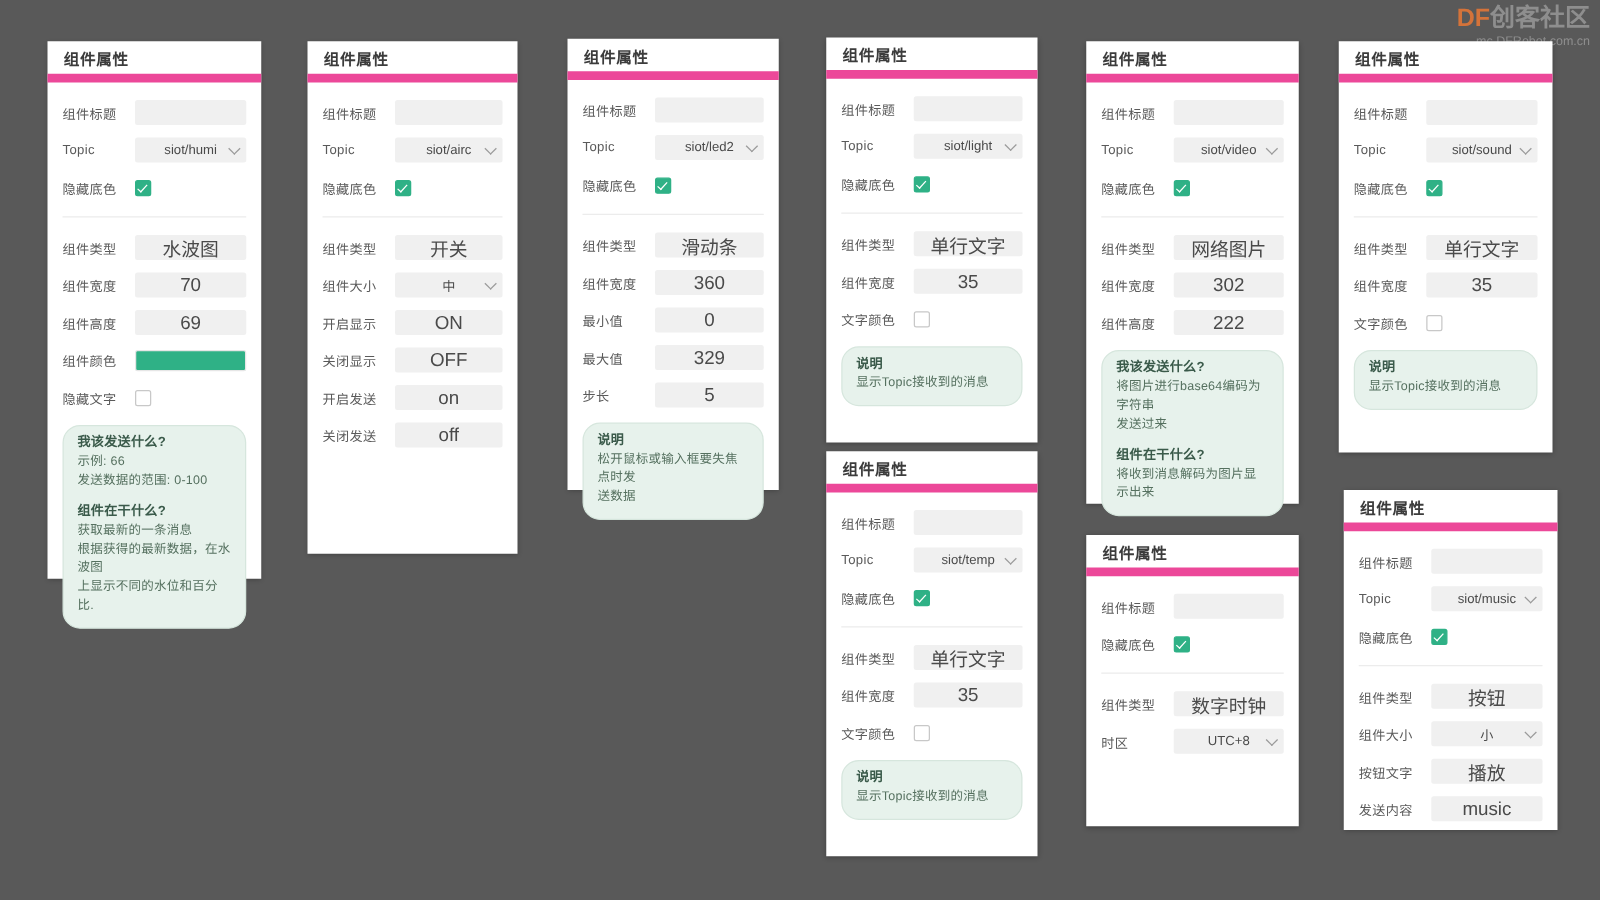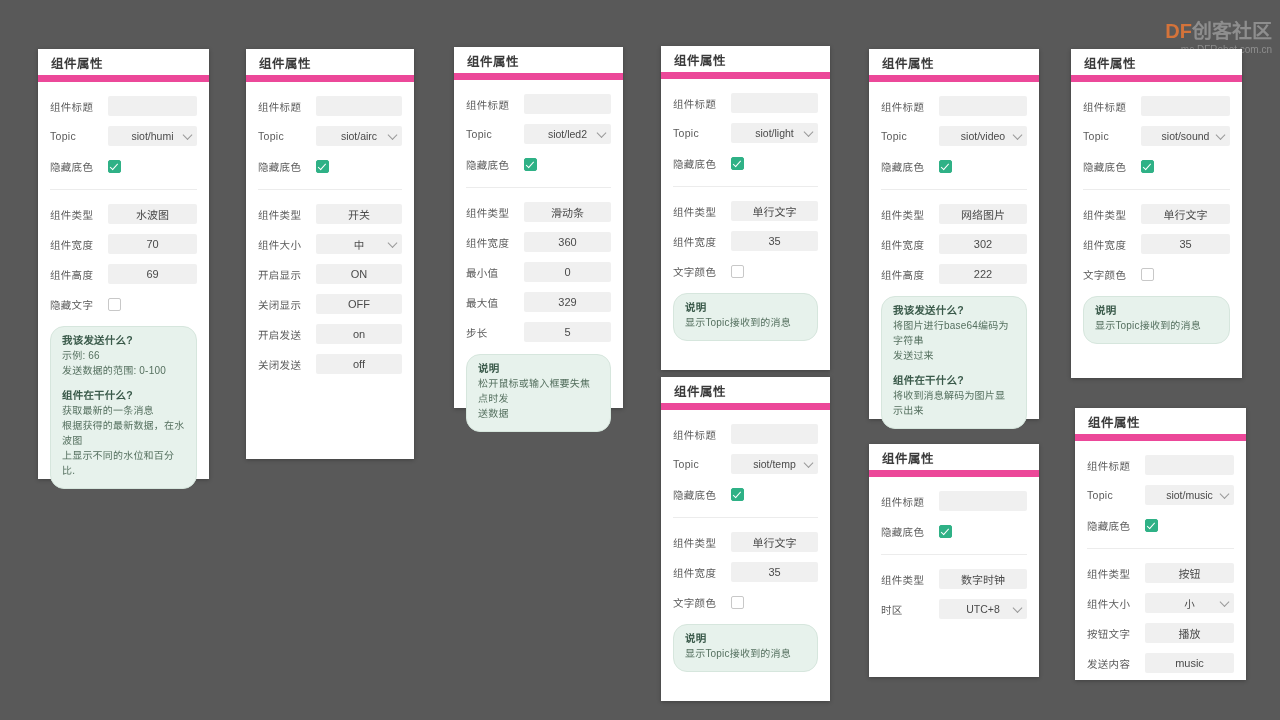--- a/index.html
+++ b/index.html
@@ -4,21 +4,21 @@
 <title>组件属性面板集合</title>
 <style>
   html,body{margin:0;padding:0;}
   body{
     width:1280px;height:720px;
     background:#595959;
     font-family:"Liberation Sans","DejaVu Sans",sans-serif;
     overflow:hidden;
     position:relative;
   }
-  #stage{position:absolute;inset:0;margin-top:16px;}
+  #stage{position:absolute;inset:0;}
 
   
   .watermark{
     position:absolute;top:4px;right:8px;text-align:right;
     pointer-events:none;user-select:none;
   }
   .wm-main{font-size:20px;font-weight:bold;letter-spacing:0px;line-height:22px;}
   .wm-df{color:#d4733a;}
   .wm-cn{color:#8e8e8e;}
   .wm-sub{font-size:10px;color:#8e8e8e;line-height:14px;margin-top:1px;}
@@ -56,21 +56,21 @@
   .row-ctrl{flex:1;display:flex;align-items:center;}
 
   .field{
     width:100%;height:20px;
     background:#f0f0f0;
     border:none;border-radius:2px;
     box-sizing:border-box;
   }
   .field.value{
     display:flex;align-items:center;justify-content:center;
-    font-size:11px;color:#4a4a4a;
+    font-size:15px;color:#4a4a4a;
   }
   .field.select{
     display:flex;align-items:center;justify-content:center;
     font-size:10.5px;color:#4a4a4a;
     position:relative;padding:0 14px;
   }
   .caret{
     position:absolute;right:6px;top:50%;
     width:6px;height:6px;
     border-right:1.3px solid #9a9a9a;
@@ -166,20 +166,26 @@
       <div class="row">
         <span class="row-label">组件宽度</span>
         <span class="row-ctrl">
             <span class="field value">70</span>
           </span>
       </div>
       <div class="row">
         <span class="row-label">组件高度</span>
         <span class="row-ctrl">
             <span class="field value">69</span>
+          </span>
+      </div>
+      <div class="row">
+        <span class="row-label">组件颜色</span>
+        <span class="row-ctrl">
+            <span class="swatch" style="background:#2fb186"></span>
           </span>
       </div>
       <div class="row">
         <span class="row-label">隐藏文字</span>
         <span class="row-ctrl">
             <span class="checkbox off"></span>
           </span>
       </div>
       <div class="infobox">
         <div class="info-h">我该发送什么?</div>

